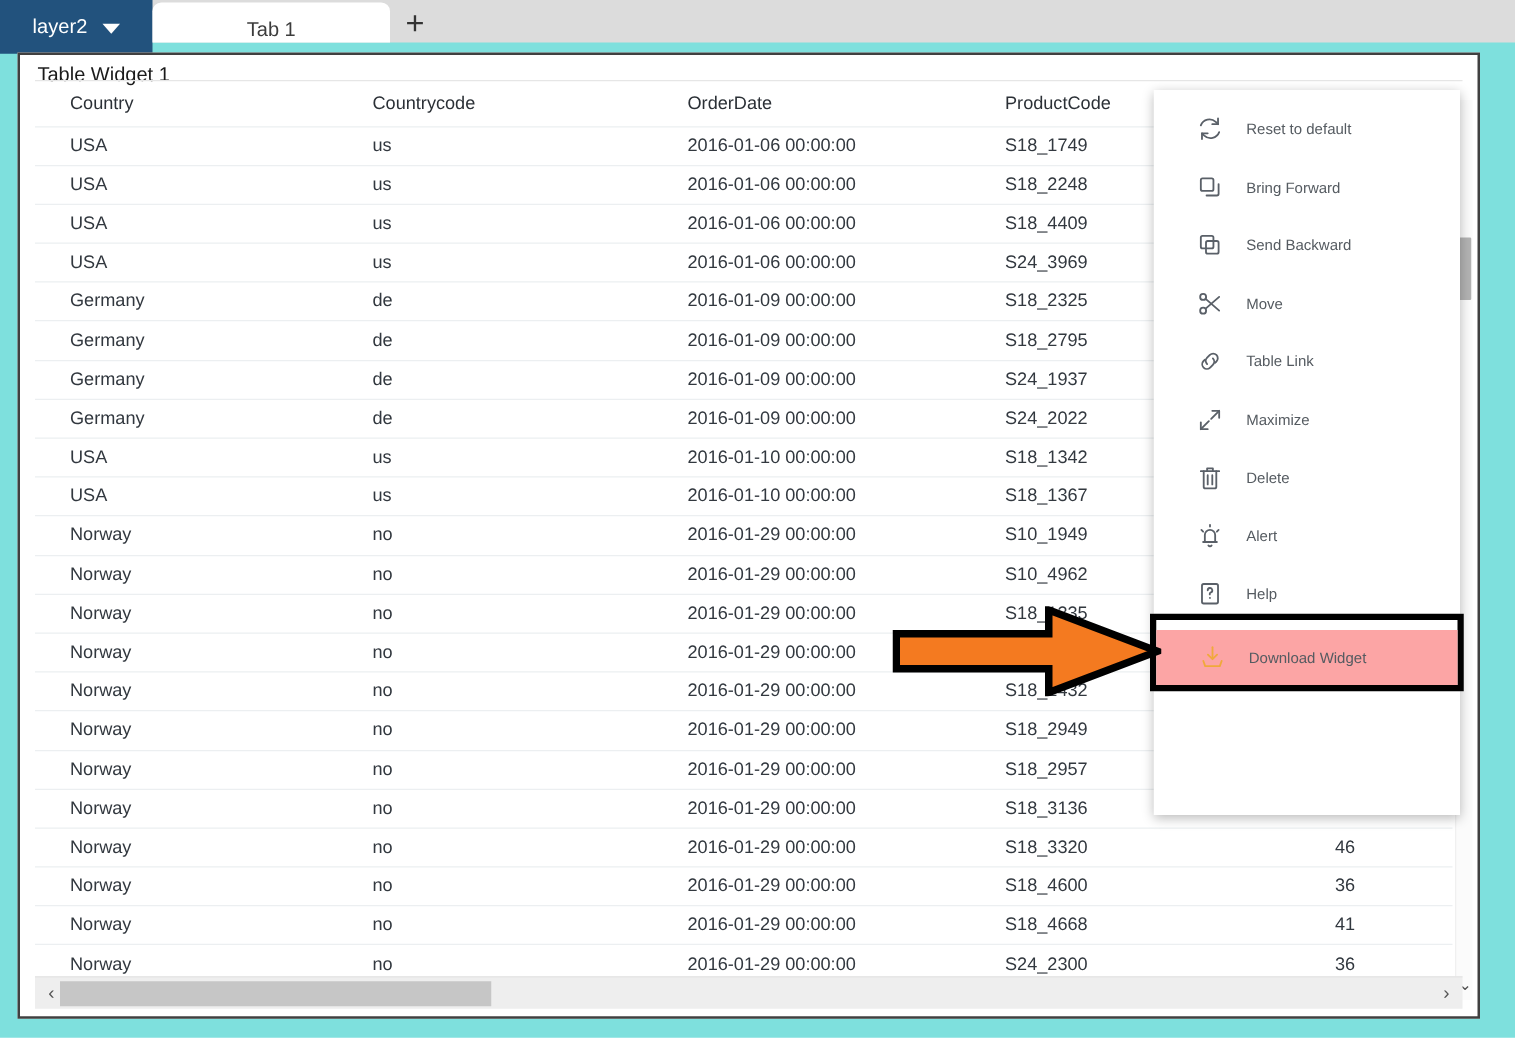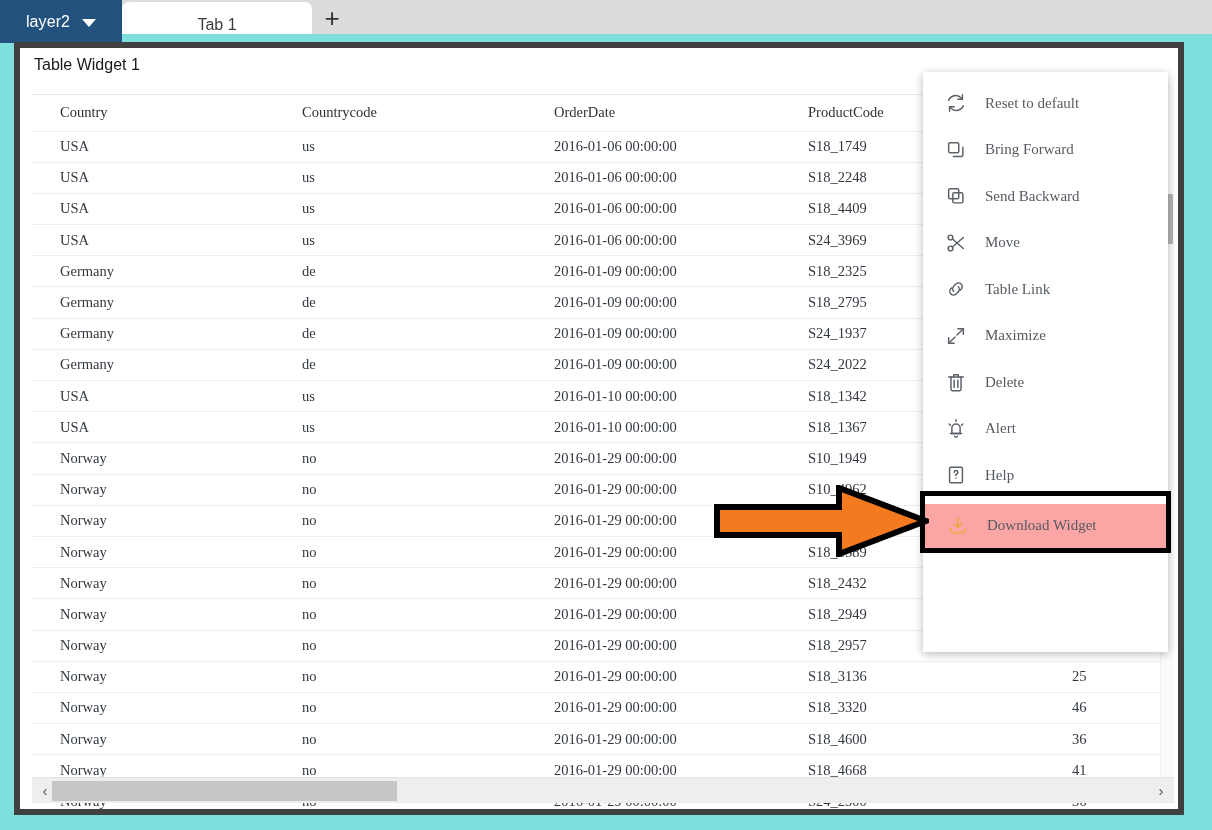--- a/index.html
+++ b/index.html
@@ -41,35 +41,34 @@
     display: flex; align-items: center; justify-content: center;
     font-size: 26px; color: #333; font-weight: 300; line-height: 1;
     cursor: pointer;
   }
 
   
   #widget {
     position: absolute; left: 14px; top: 42px;
     width: 1170px; height: 773px;
     background: #ffffff;
-    border: 6px solid #404040;
+    border: 2px solid #404040;
     overflow: hidden;
   }
   #widget-title {
     position: absolute; left: 14px; top: 8px;
     font-size: 16px; color: #1a1a1a;
   }
 
   
   #table-area {
-    position: absolute; left: 12px; top: 46px;
+    position: absolute; left: 12px; top: 20px;
     width: 1142px; height: 720px;
     border-top: 1px solid #e6e6e6;
     overflow: hidden;
-    font-family: Liberation Serif, serif;
   }
   table.grid { width: 1134px; border-collapse: collapse; table-layout: fixed; }
   table.grid th, table.grid td {
     text-align: left; font-weight: normal;
     font-size: 14.5px; color: #32383f;
     border-bottom: 1px solid #eceff1;
     height: 31.2px; padding: 0 6px;
     white-space: nowrap; overflow: hidden;
   }
   table.grid th { color: #2b3036; height: 36px; }
@@ -113,24 +112,23 @@
   }
 
   
   #ctxmenu {
     position: absolute; left: 923px; top: 72px; width: 245px; height: 580px;
     background: #ffffff;
     box-shadow: 0 2px 9px rgba(0,0,0,.28);
   }
   .mi {
     display: flex; align-items: center; gap: 16px;
-    height: 46.5px; padding-left: 20px;
-    font-size: 15px; color: #555b61;
+    height: 46.5px; padding-left: 32px;
+    font-size: 12px; color: #555b61;
     cursor: pointer;
-    font-family: Liberation Serif, serif;
   }
   .mi:first-child { margin-top: 8px; }
   .mi .ic { width: 26px; height: 24px; flex: 0 0 26px; display:flex; align-items:center; justify-content:center; }
   .mi svg { display: block; }
   .mi.hl {
     background: #f5f5f5;
   }
   #dl-highlight {
     position: absolute; left: -3px; width: 251px; height: 62px;
     border: 5px solid #000000; top: 428px;

